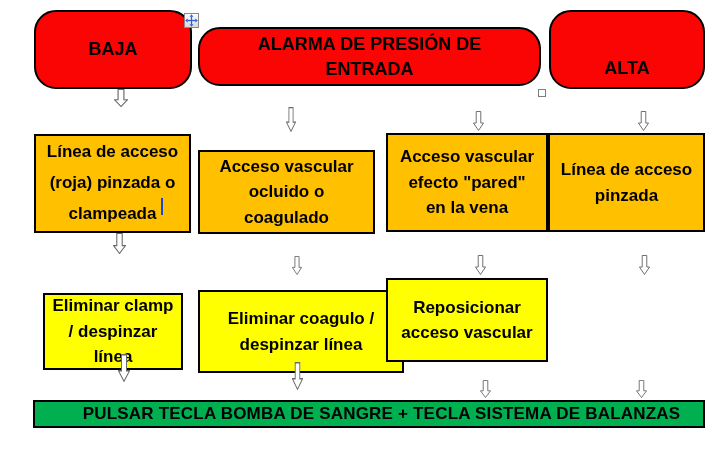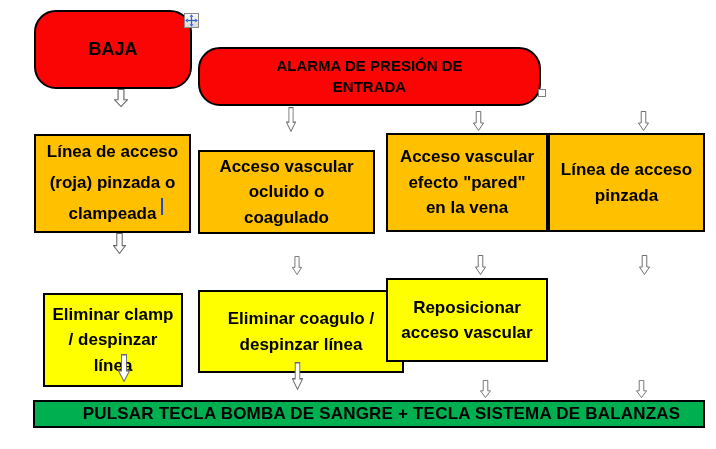--- a/index.html
+++ b/index.html
@@ -6,21 +6,21 @@
   .canvas{
     position:relative;width:716px;height:449px;background:#ffffff;
     font-family:"Liberation Sans",sans-serif;overflow:hidden;color:#000;
   }
   .box{
     position:absolute;box-sizing:border-box;border:2px solid #000;
     display:flex;align-items:center;justify-content:center;
     text-align:center;font-weight:bold;white-space:pre-line;line-height:1.5;
   }
   .red{background:#FB0404;font-size:18px;border-radius:22px;}
-  .title{font-size:15px;line-height:1.35;margin-top:20px;}
+  .title{font-size:18px;line-height:1.35;}
   .bottom-anchored{align-items:flex-end;padding-bottom:5px;}
   .orange{background:#FFC000;font-size:17px;}
   .lh-tall{line-height:1.82;}
   .yellow{background:#FFFF00;font-size:17px;}
   .green-bar{background:#00B050;font-size:17px;letter-spacing:0.2px;padding-left:25px;}
   .arrow{position:absolute;z-index:6;}
   .arrow svg{display:block;}
   .move-handle{
     position:absolute;left:184px;top:13px;width:15px;height:15px;z-index:9;
     background:linear-gradient(180deg,#fdfdfd,#d8d8d8);
@@ -39,37 +39,38 @@
 </head>
 <body>
 
 <div class="canvas">
 
   <div class="box red" style="left:34px;top:10px;width:158px;height:79px;">BAJA</div>
 
   <div class="box red title" style="left:198px;top:27px;width:343px;height:59px;">ALARMA DE PRESIÓN DE
 ENTRADA</div>
 
+  <div class="box red bottom-anchored" style="left:549px;top:10px;width:156px;height:79px;">ALTA</div>
 
   <div class="box orange lh-tall" style="left:34px;top:134px;width:157px;height:99px;">Línea de acceso
 (roja) pinzada o
 clampeada</div>
 
   <div class="box orange" style="left:198px;top:150px;width:177px;height:84px;">Acceso vascular
 ocluido o
 coagulado</div>
 
   <div class="box orange" style="left:386px;top:133px;width:162px;height:99px;">Acceso vascular
 efecto "pared"
 en la vena</div>
 
   <div class="box orange" style="left:548px;top:133px;width:157px;height:99px;">Línea de acceso
 pinzada</div>
 
-  <div class="box yellow" style="left:43px;top:293px;width:140px;height:94px;">Eliminar clamp
+  <div class="box yellow" style="left:43px;top:293px;width:140px;height:77px;">Eliminar clamp
 / despinzar
 línea</div>
 
   <div class="box yellow" style="left:198px;top:290px;width:206px;height:83px;">Eliminar coagulo /
 despinzar línea</div>
 
   <div class="box yellow" style="left:386px;top:278px;width:162px;height:84px;">Reposicionar
 acceso vascular</div>
 
 

